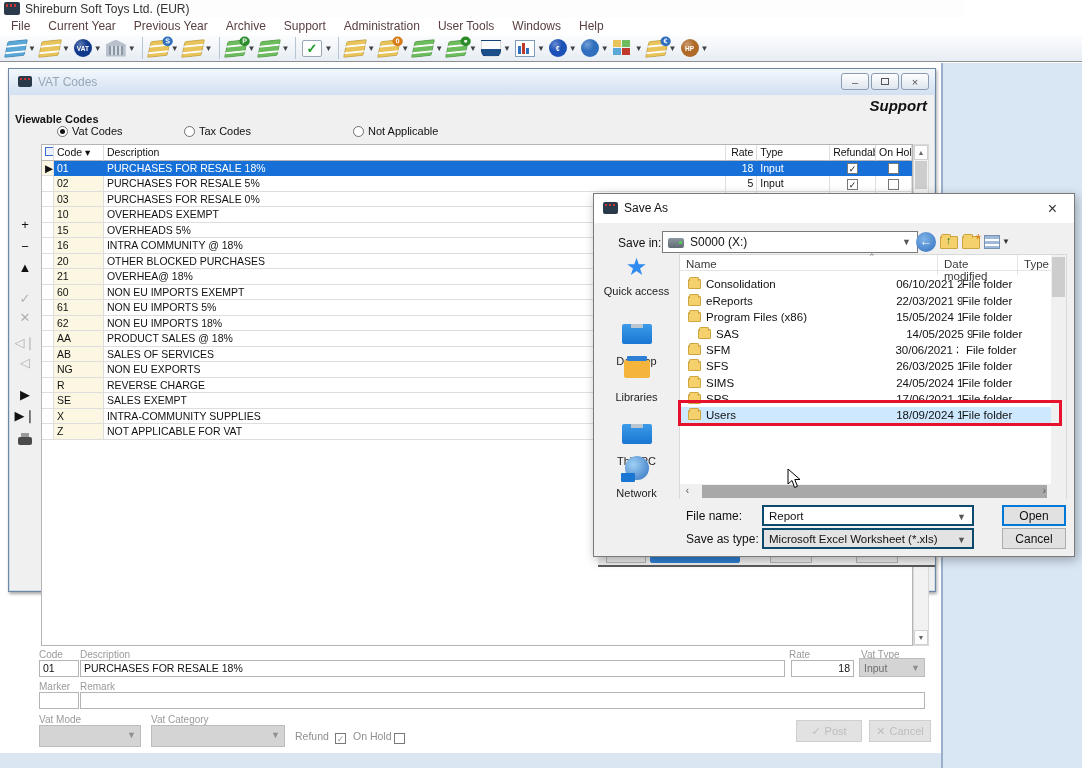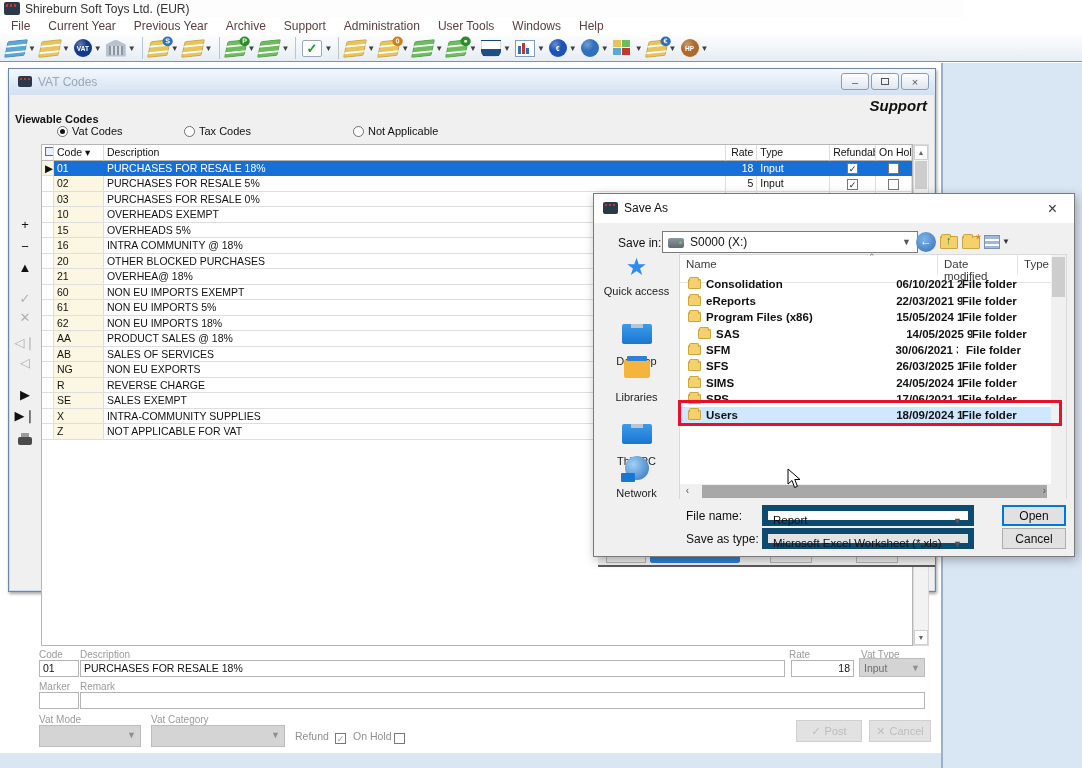--- a/index.html
+++ b/index.html
@@ -154,42 +154,42 @@
   .monitor:after { content:""; display:block; margin:20px auto 0; width:12px; height:4px; background:#b9c6d2; }
   .lib { width:26px; height:18px; margin:6px auto 0; background:#f5b43c; border-radius:2px; position:relative; }
   .lib:before { content:""; position:absolute; left:3px; top:-4px; width:20px; height:5px; background:#2f80d4; border-radius:1px; }
   .globe { width:24px; height:24px; margin:2px auto 0; border-radius:50%;
     background:radial-gradient(circle at 35% 35%,#9fd0f5,#2f6fbe); position:relative; }
   .globe:after { content:""; position:absolute; left:-4px; bottom:-2px; width:14px; height:9px;
     background:#1976d2; border-radius:1px; }
 
   
   #file-list { left:85px; top:60px; width:388px; height:245px; background:#fff; border:1px solid #d9d9d9; }
-  #fl-header { position:absolute; left:0; top:0; width:372px; height:28px; border-bottom:1px solid #e4e4e4;
+  #fl-header { position:absolute; left:0; top:0; width:372px; height:16px; border-bottom:1px solid #e4e4e4;
     display:flex; font-size:11.5px; color:#3a3a3a; }
   .fl-hcell { padding:3px 6px 0 6px; border-right:1px solid #e4e4e4; height:20px; }
   .h-name{width:258px;} .h-date{width:80px;} .h-type{width:34px; border-right:none;}
   #sort-chevron { left:188px; top:-3px; font-size:9px; color:#777; }
   .fl-row { position:absolute; left:0; width:372px; height:16.4px; display:flex; align-items:center;
-    font-size:11.5px; color:#111;font-weight:bold; }
+    font-size:11.5px; color:#111; }
   .fl-row.sel { background:#cde8ff; }
   .fl-name { width:258px; padding-left:26px; white-space:nowrap; overflow:hidden; }
   .fl-date { width:80px; white-space:nowrap; overflow:hidden; }
   .fl-type { width:110px; white-space:nowrap; overflow:hidden; }
   .fl-folder { position:absolute; left:8px; width:13px; height:10px; }
   #fl-hscroll { position:absolute; left:0; top:229px; width:372px; height:15px; background:#f0f0f0; }
   #fl-hthumb { position:absolute; left:22px; top:1px; width:345px; height:13px; background:#a8a8a8; }
   .hs-arrow { position:absolute; top:0; width:15px; height:15px; font-size:10px; color:#555;
     text-align:center; line-height:14px; }
   #fl-vscroll { position:absolute; right:0; top:0; width:15px; height:244px; background:#f0f0f0; }
   #fl-vthumb { position:absolute; left:1px; top:2px; width:13px; height:40px; background:#cdcdcd; }
 
   
   .dlg-lbl { position:absolute; font-size:12px; color:#111; }
-  .dlg-combo { position:absolute; height:21px; border:6px solid #0c4a6e; background:#fff; }
+  .dlg-combo { position:absolute; height:21px; border:2px solid #0c4a6e; background:#fff; }
   .dlg-combo.gray { background:#e3e3e3; }
   .dlg-combo .val { position:absolute; left:5px; top:3px; font-size:11.5px; color:#111; white-space:nowrap; }
   .dlg-combo .car { position:absolute; right:6px; top:5px; font-size:9px; color:#555; }
   .dlg-btn { position:absolute; width:64px; height:21px; background:#e1e1e1; border:1px solid #adadad;
     font-size:12px; color:#111; display:flex; align-items:center; justify-content:center; }
   .dlg-btn.default { border:1px solid #0078d7; box-shadow:0 0 0 1px #0078d7 inset; }
 
   
   #red-box { left:678px; top:400px; width:384px; height:26px; border:3px solid #e8112d; z-index:20; }
   #cursor { left:787px; top:468px; z-index:50; }

